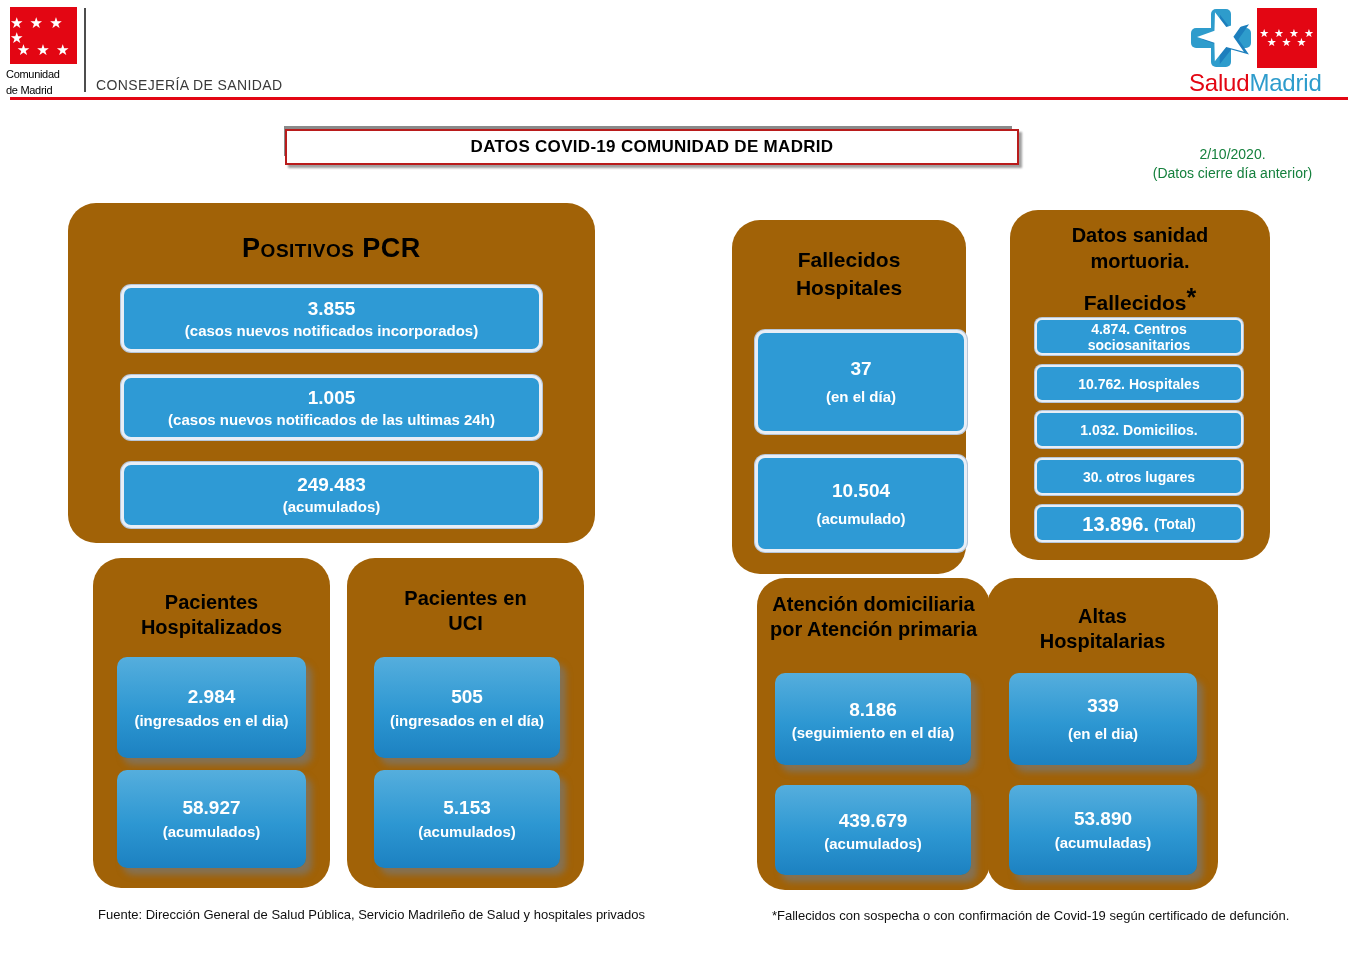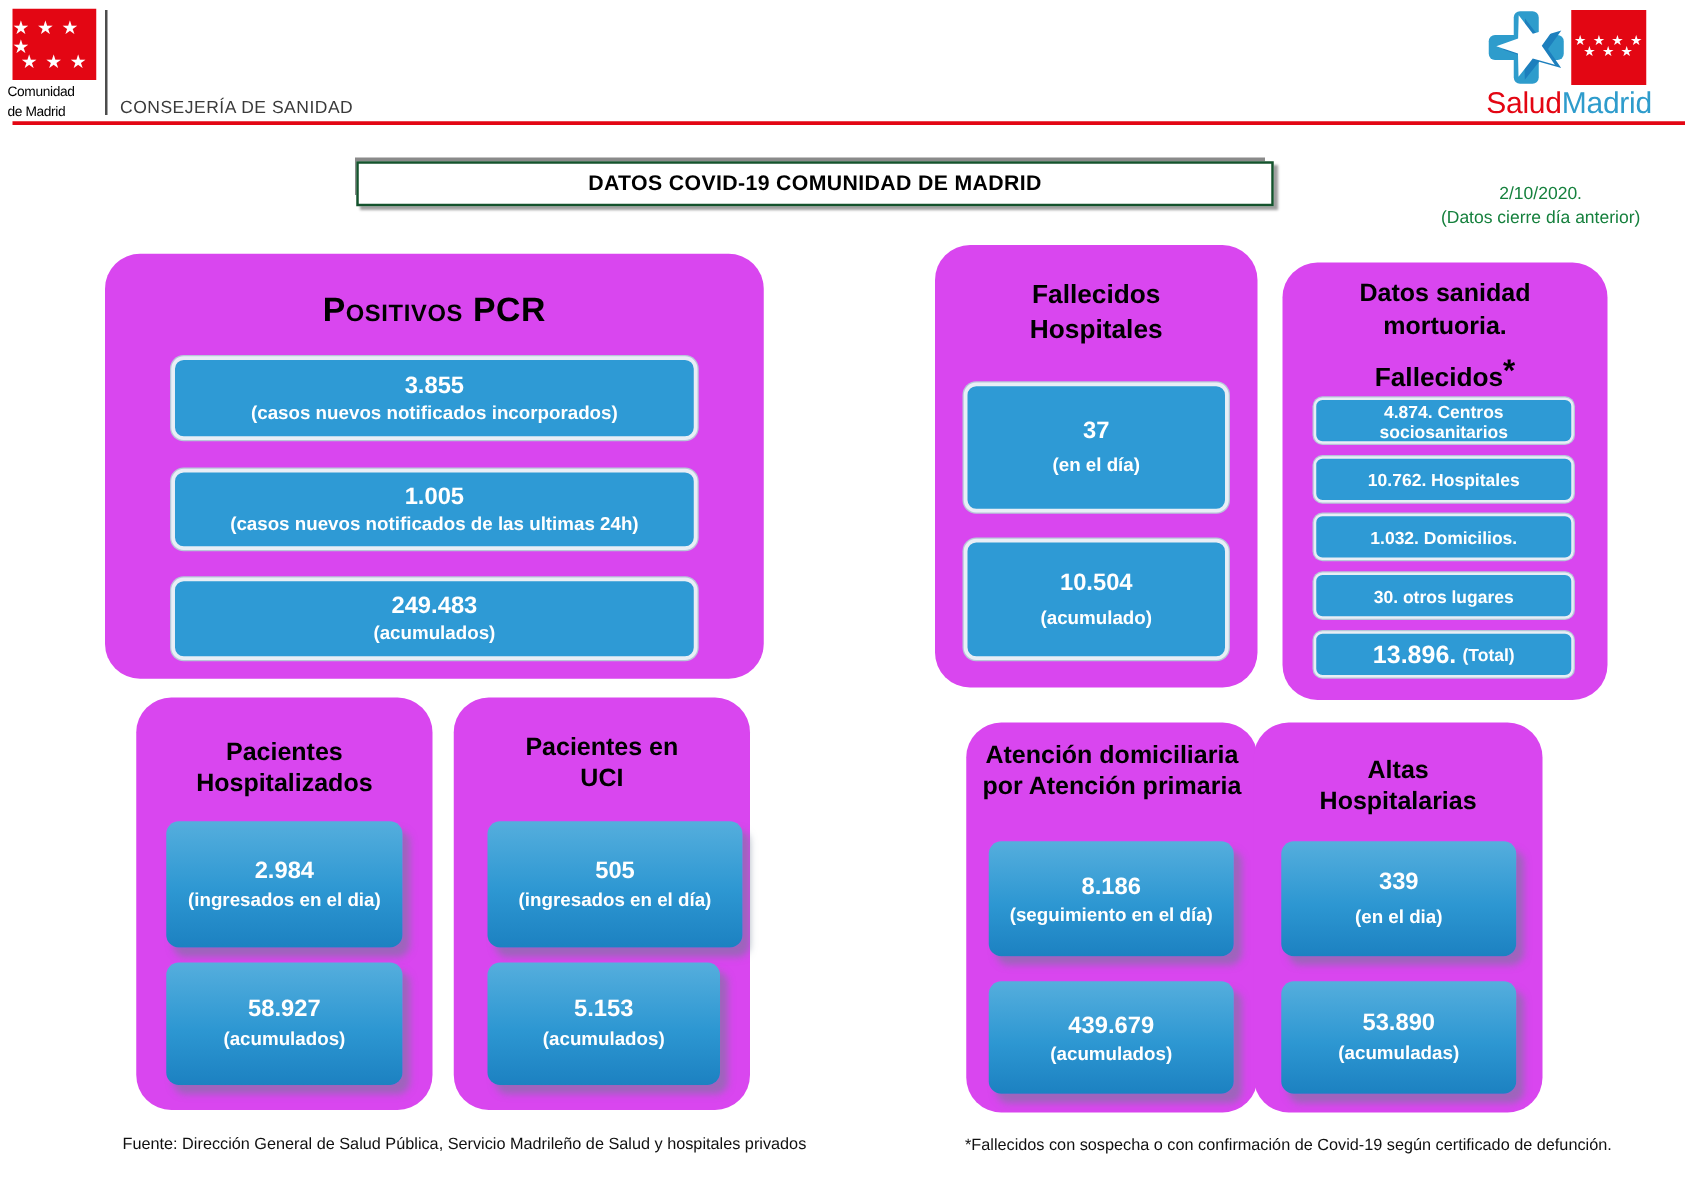--- a/index.html
+++ b/index.html
@@ -27,28 +27,28 @@
   .salud-flag { position:absolute; left:74px; top:3px; width:60px; height:60px; background:#e30613;
     display:flex; flex-direction:column; justify-content:center; align-items:center; line-height:1; }
   .salud-flag .srow { color:#fff; font-size:11px; letter-spacing:1px; }
   .salud-flag .srow.r2 { margin-top:-2px; }
   .salud-word { position:absolute; left:6px; top:64px; font-size:24px; letter-spacing:-0.2px; white-space:nowrap; }
   .salud-word .w1 { color:#e30613; }
   .salud-word .w2 { color:#2e9ccc; }
 
   
   .title-box { position:absolute; left:285px; top:129px; width:734px; height:36px;
-    background:#ffffff; border:2px solid #14532d; box-shadow:3px 3px 2px #a0a0a0, -4px -6px 0 -3px #8a8a8a;
+    background:#ffffff; border:2px solid #b91c1c; box-shadow:3px 3px 2px #a0a0a0, -4px -6px 0 -3px #8a8a8a;
     display:flex; align-items:center; justify-content:center; }
   .title-box span { font-weight:bold; font-size:17px; color:#000; letter-spacing:0.3px; }
   .date-block { position:absolute; left:1125px; top:145px; width:215px; text-align:center;
     font-size:14px; color:#15803d; line-height:19px; }
 
   
-  .panel { position:absolute; background:#d946ef; border-radius:28px;margin-left:16px; }
+  .panel { position:absolute; background:#a16207; border-radius:28px; }
   .panel h2 { text-align:center; font-weight:bold; color:#000; }
 
   .flatbox { position:absolute; background:#2e9ad5; border:3px solid #e8eef6; border-radius:10px;
     box-shadow:0 0 0 1px #b7c6d9; color:#ffffff; font-weight:bold; text-align:center;
     display:flex; flex-direction:column; justify-content:center; align-items:center; }
   .flatbox .val { font-size:19px; line-height:24px; }
   .flatbox .lbl { font-size:15px; line-height:20px; }
 
   .gradbox { position:absolute; border-radius:10px;
     background:linear-gradient(180deg,#55aedd 0%, #2d97d2 55%, #1c81c1 100%);
@@ -59,21 +59,21 @@
   .gradbox .lbl { font-size:15px; line-height:22px; padding:0 8px; }
 
   
   .p-pcr { left:68px; top:203px; width:527px; height:340px; }
   .p-pcr h2 { margin-top:30px; font-size:27px; font-variant:small-caps; letter-spacing:0.5px; }
   .p-pcr .b0 { left:53px; top:82px;  width:421px; height:67px; }
   .p-pcr .b1 { left:53px; top:172px; width:421px; height:65px; }
   .p-pcr .b2 { left:53px; top:259px; width:421px; height:66px; }
 
   
-  .p-fall { left:732px; top:196px; width:258px; height:354px; }
+  .p-fall { left:732px; top:220px; width:234px; height:354px; }
   .p-fall h2 { margin:26px 30px 0 30px; font-size:21px; line-height:28px; }
   .p-fall .b0 { left:23px; top:110px; width:212px; height:104px; gap:6px; }
   .p-fall .b1 { left:23px; top:235px; width:212px; height:97px;  gap:6px; }
 
   
   .p-mort { left:1010px; top:210px; width:260px; height:350px; }
   .p-mort h2 { margin:12px 34px 0 34px; font-size:20px; line-height:26px; }
   .p-mort .sub { text-align:center; margin-top:9px; font-weight:bold; font-size:21px; color:#000; }
   .p-mort .sub sup { font-size:25px; vertical-align:4px; }
   .mortbox { position:absolute; left:25px; width:208px; background:#2e9ad5; border:2px solid #e8eef6;
@@ -89,21 +89,21 @@
 
   
   .p-hosp { left:93px; top:558px; width:237px; height:330px; }
   .p-hosp h2 { margin-top:32px; font-size:20px; line-height:25px; }
   .p-hosp .b0 { left:24px; top:99px;  width:189px; height:101px; }
   .p-hosp .b1 { left:24px; top:212px; width:189px; height:98px; }
 
   
   .p-uci { left:347px; top:558px; width:237px; height:330px; }
   .p-uci h2 { margin:28px 40px 0 40px; font-size:20px; line-height:25px; }
-  .p-uci .b0 { left:27px; top:99px;  width:204px; height:101px; }
+  .p-uci .b0 { left:27px; top:99px;  width:186px; height:101px; }
   .p-uci .b1 { left:27px; top:212px; width:186px; height:98px; }
 
   
   .p-aten { left:757px; top:578px; width:233px; height:312px; }
   .p-aten h2 { margin:14px 8px 0 8px; font-size:20px; line-height:25px; }
   .p-aten .b0 { left:18px; top:95px;  width:196px; height:92px; }
   .p-aten .b1 { left:18px; top:207px; width:196px; height:90px; }
   .p-aten .gradbox .lbl { line-height:19px; }
 
   

